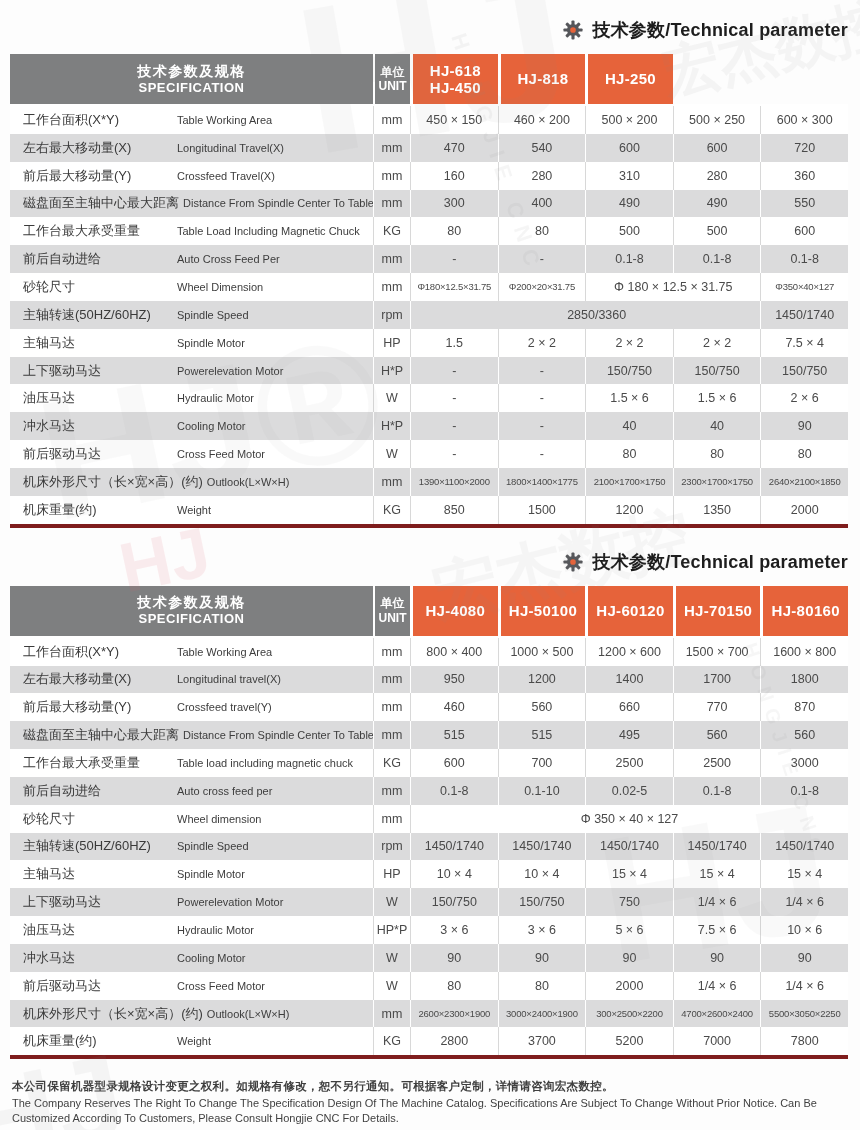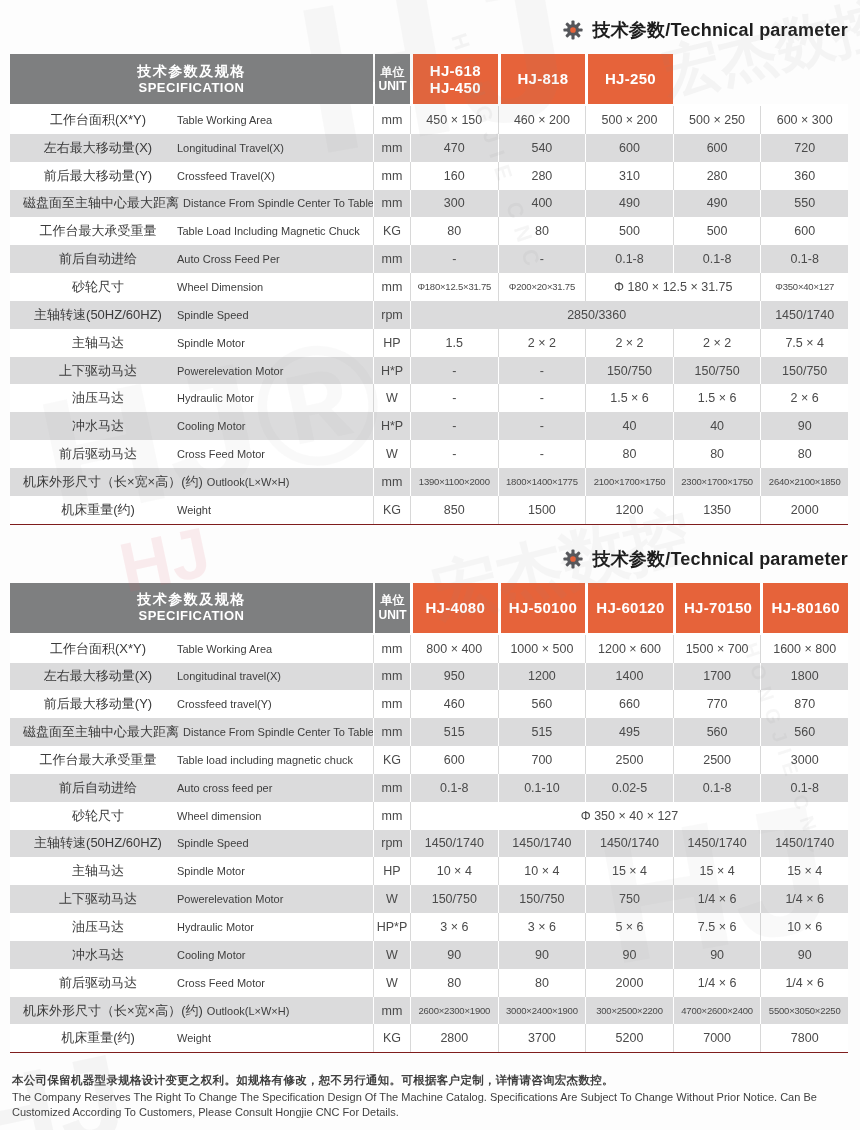--- a/index.html
+++ b/index.html
@@ -7,34 +7,34 @@
         font-family:"Liberation Sans",sans-serif;margin:0 auto;}
   .wm-layer{position:absolute;inset:0;z-index:5;pointer-events:none;}
   .wm{position:absolute;font-weight:bold;color:#8a8a8a;white-space:nowrap;}
   .wm.pink{color:#e05a6a;}
   .content{position:relative;z-index:2;padding:16px 12px 0 10px;}
 
   .sec-title{display:flex;align-items:center;gap:8px;font-size:18px;font-weight:bold;
              color:#1d1d1d;margin:2px 0 12px 2px;letter-spacing:.2px;justify-content:flex-end;}
   .sec-title .gear{flex:0 0 auto;display:flex;}
 
-  .spec-table{border-bottom:1px solid #7f1d1d;margin-bottom:0;}
+  .spec-table{border-bottom:4px solid #7f1d1d;margin-bottom:0;}
   .thead,.trow{display:grid;grid-template-columns:363px 37px repeat(5,1fr);}
   .thead{height:50px;border-bottom:2px solid #fff;}
   .h-spec,.h-unit{background:#7e7f80;color:#fff;display:flex;flex-direction:column;
                   align-items:center;justify-content:center;font-weight:bold;line-height:1.2;}
   .h-spec .h-cn{font-size:14px;letter-spacing:1.5px;}
   .h-spec .h-en{font-size:13px;letter-spacing:.5px;}
   .h-unit{border-left:2px solid #fff;}
   .h-unit .h-cn,.h-unit .h-en{font-size:12px;letter-spacing:0;}
   .h-model{background:#e6633a;color:#fff;border-left:3px solid #fff;display:flex;
            flex-direction:column;align-items:center;justify-content:center;
            font-weight:bold;font-size:15px;line-height:1.15;letter-spacing:.3px;}
 
-  .trow{height:27.85px;text-align:center;}
+  .trow{height:27.85px;}
   .trow.light{background:#ffffff;--sep:#d8d8d8;}
   .trow.dark{background:#dbdbdc;--sep:#ffffff;}
   .c-label{display:flex;align-items:center;padding-left:13px;overflow:hidden;}
   .c-label .cn{min-width:150px;flex:0 0 auto;font-size:13px;color:#3a3a3a;padding-right:4px;}
   .c-label .en{font-size:11px;color:#3d3d3d;white-space:nowrap;}
   .c-unit,.c-val{display:flex;align-items:center;justify-content:center;
                  border-left:1px solid var(--sep);font-size:12.5px;color:#4a4a4a;}
   .c-val.small{font-size:9.5px;letter-spacing:-.2px;}
 
   .sec2{margin-top:22px;}

